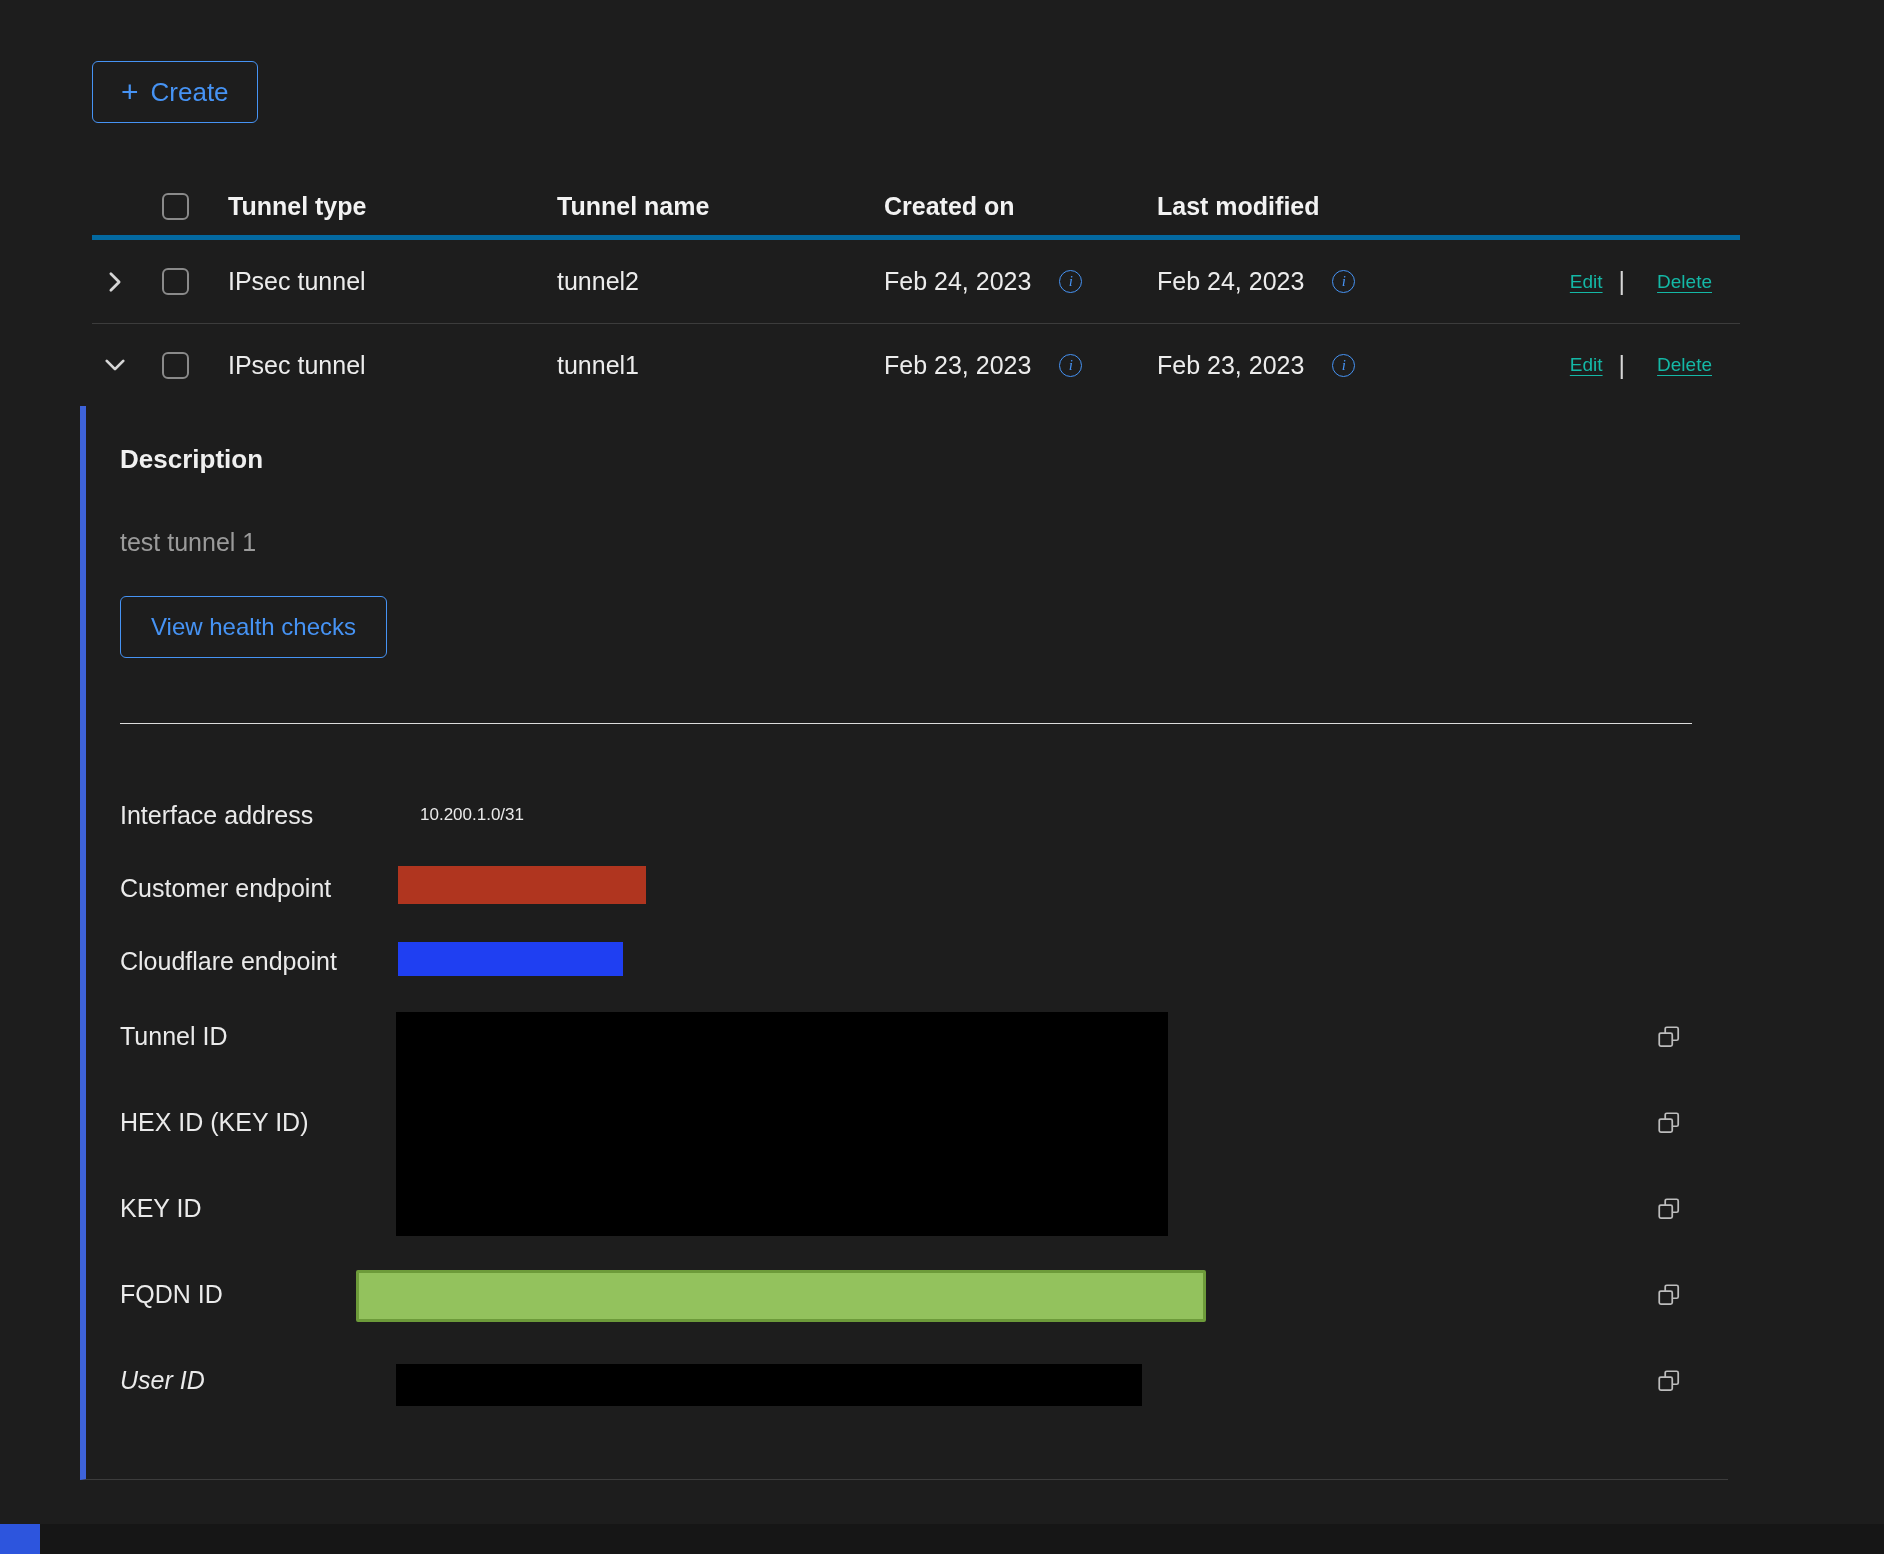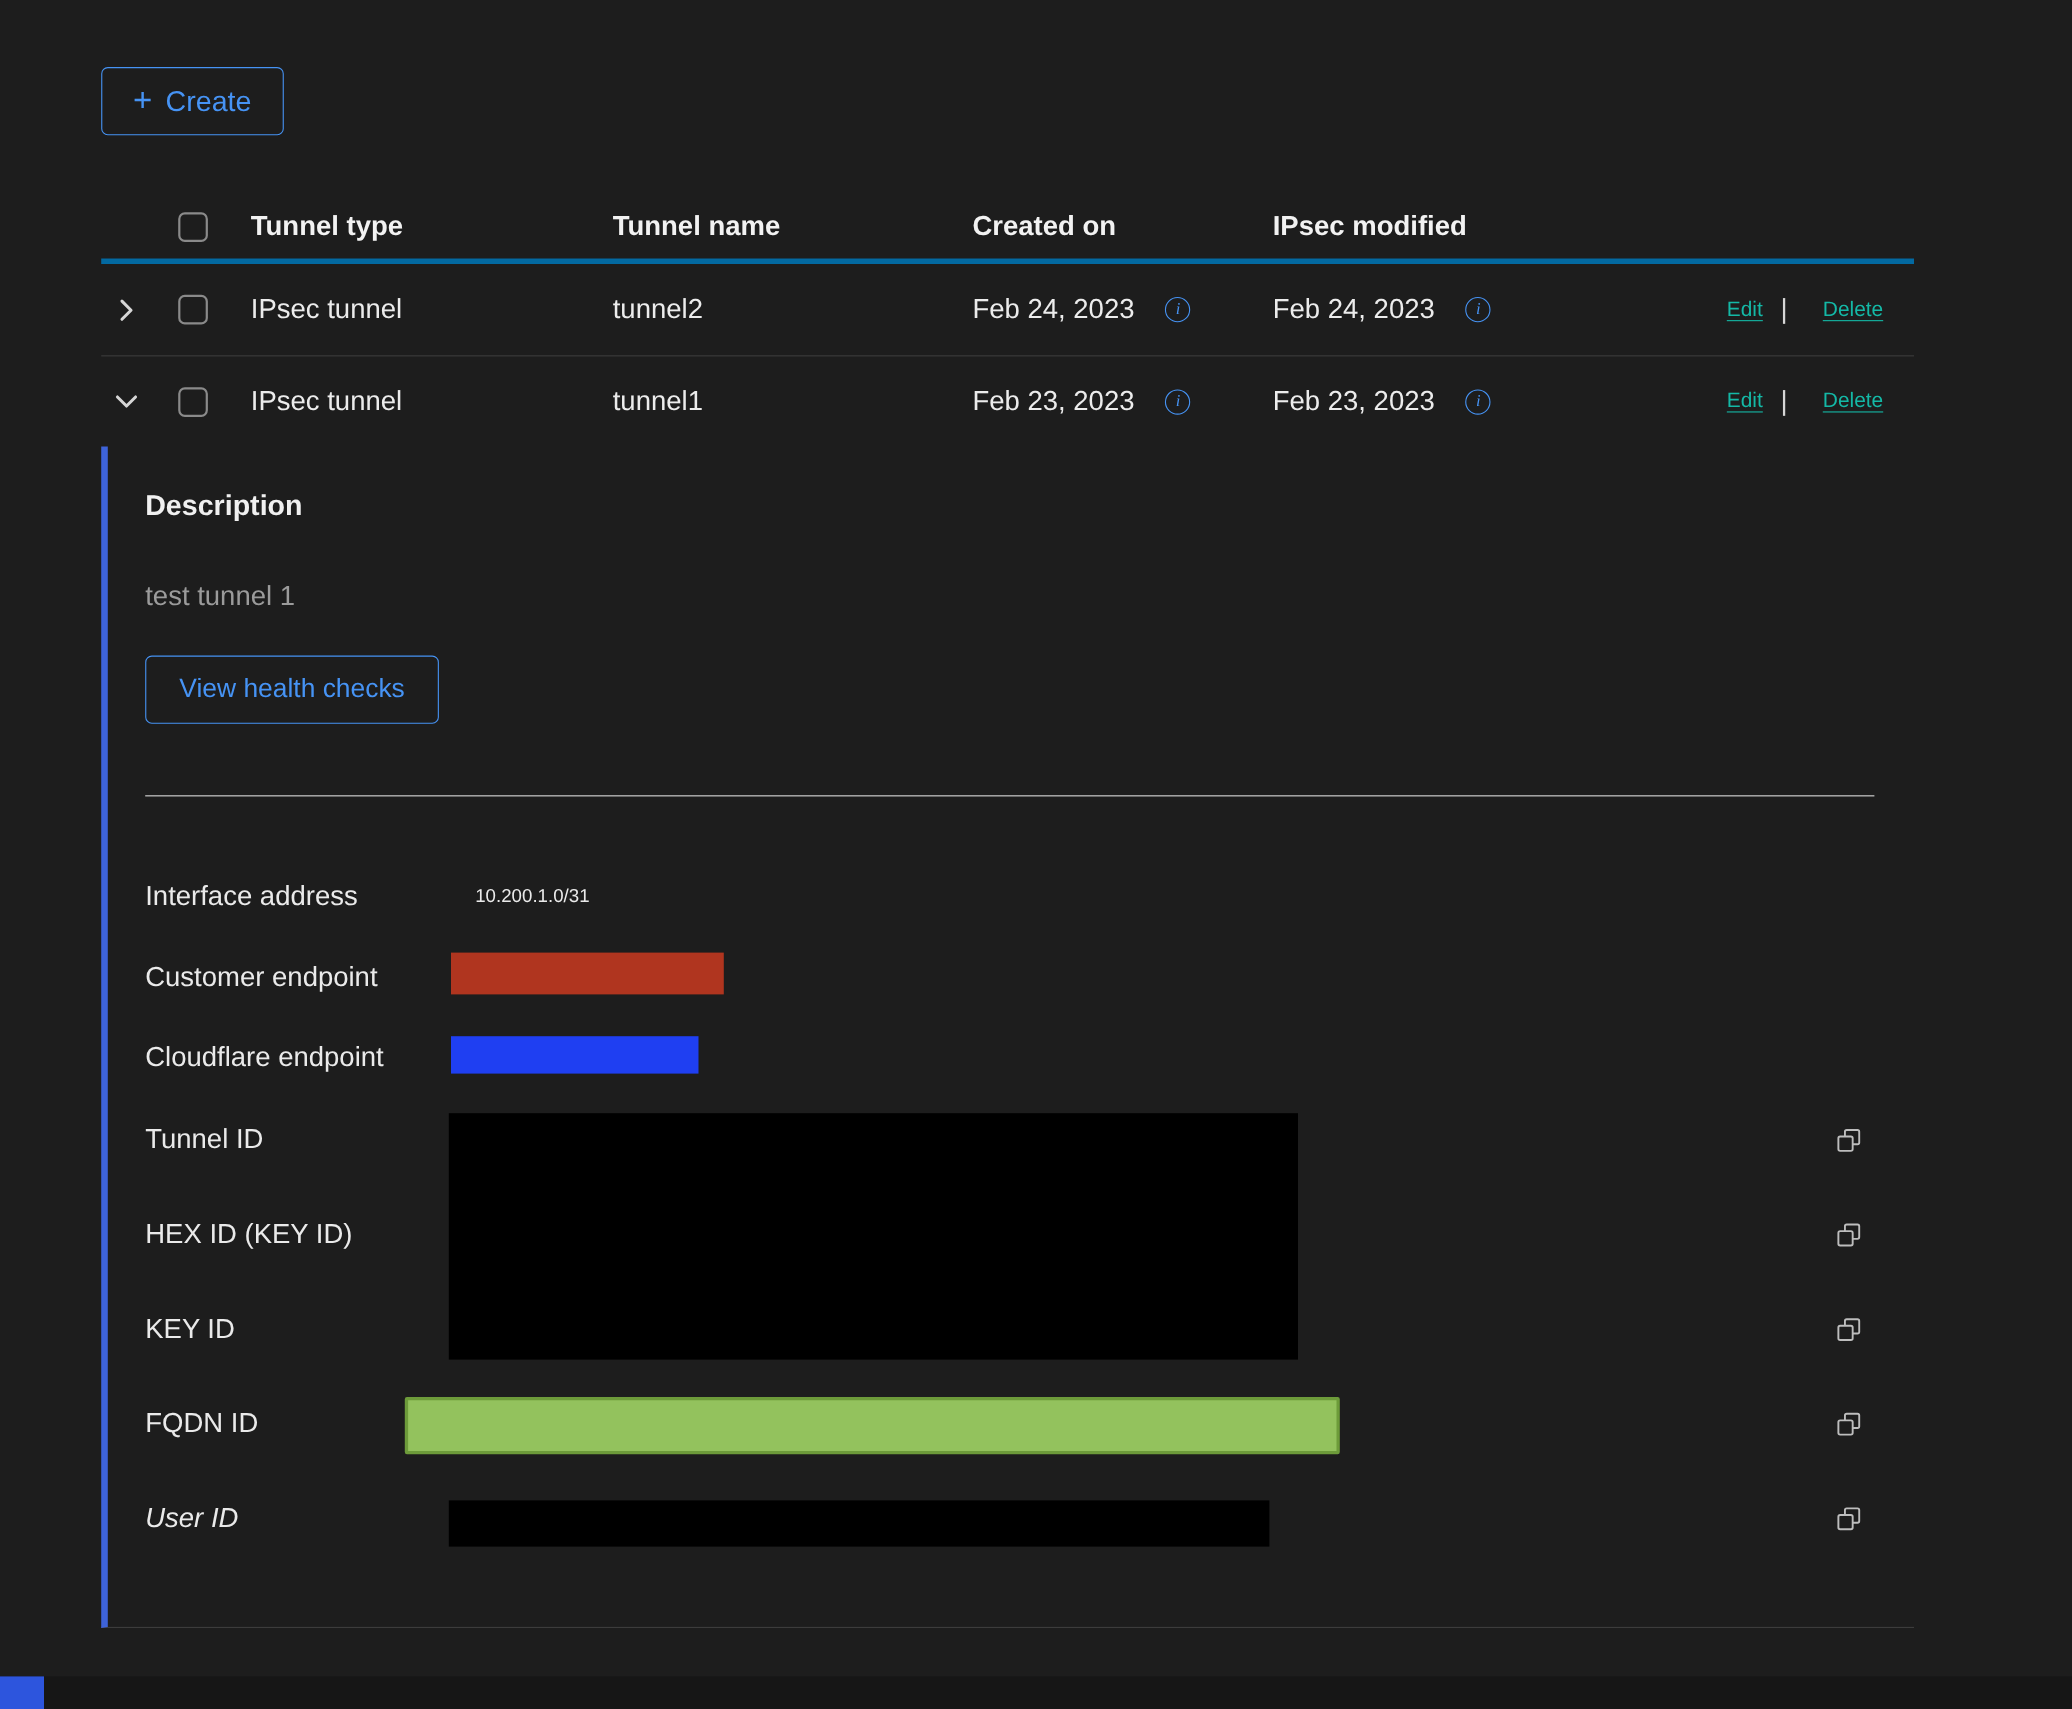--- a/index.html
+++ b/index.html
@@ -55,21 +55,21 @@
     cursor:pointer; flex:none;
   }
   .link {
     color:#14b8a6; text-decoration:underline; text-underline-offset:4px;
     font-size:19px; cursor:pointer;margin-left:16px;
   }
   .sep { color:#d6d6d6; margin:0 16px; font-size:25px; }
 
   
   .details {
-    position:absolute; left:92px; top:406px; width:1648px; height:1074px;
+    position:absolute; left:80px; top:406px; width:1648px; height:1074px;
     border-left:6px solid #3e63d9;
     border-bottom:1px solid #3c3c3c;
   }
   .details .abs { position:absolute; }
   .desc-label { left:34px; top:38px; font-size:26px; font-weight:600; color:#f0f0f0; }
   .desc-value { left:34px; top:122px; font-size:25px; color:#9b9b9b; }
   .health-btn {
     position:absolute; left:34px; top:190px; height:62px; padding:0 30px;
     background:transparent; border:1px solid #4693f4; border-radius:6px;
     color:#4693f4; font-size:24px; font-family:inherit; cursor:pointer;
@@ -105,21 +105,21 @@
   <div class="table">
 
     <div class="row thead">
       <div class="cell c-expand"></div>
       <div class="cell c-check">
         <span class="checkbox"></span>
       </div>
       <div class="cell c-type th">Tunnel type</div>
       <div class="cell c-name th">Tunnel name</div>
       <div class="cell c-created th">Created on</div>
-      <div class="cell c-modified th">IPsec modified</div>
+      <div class="cell c-modified th">Last modified</div>
       <div class="cell c-actions"></div>
     </div>
 
     <div class="row trow1">
       <div class="cell c-expand">
         <span class="chevron">
           <svg width="22" height="22" viewBox="0 0 16 16">
               <path d="M5 2 L11 8 L5 14" fill="none" stroke="#d6d6d6" stroke-width="2" stroke-linecap="round" stroke-linejoin="round"></path>
             </svg>
         </span>

